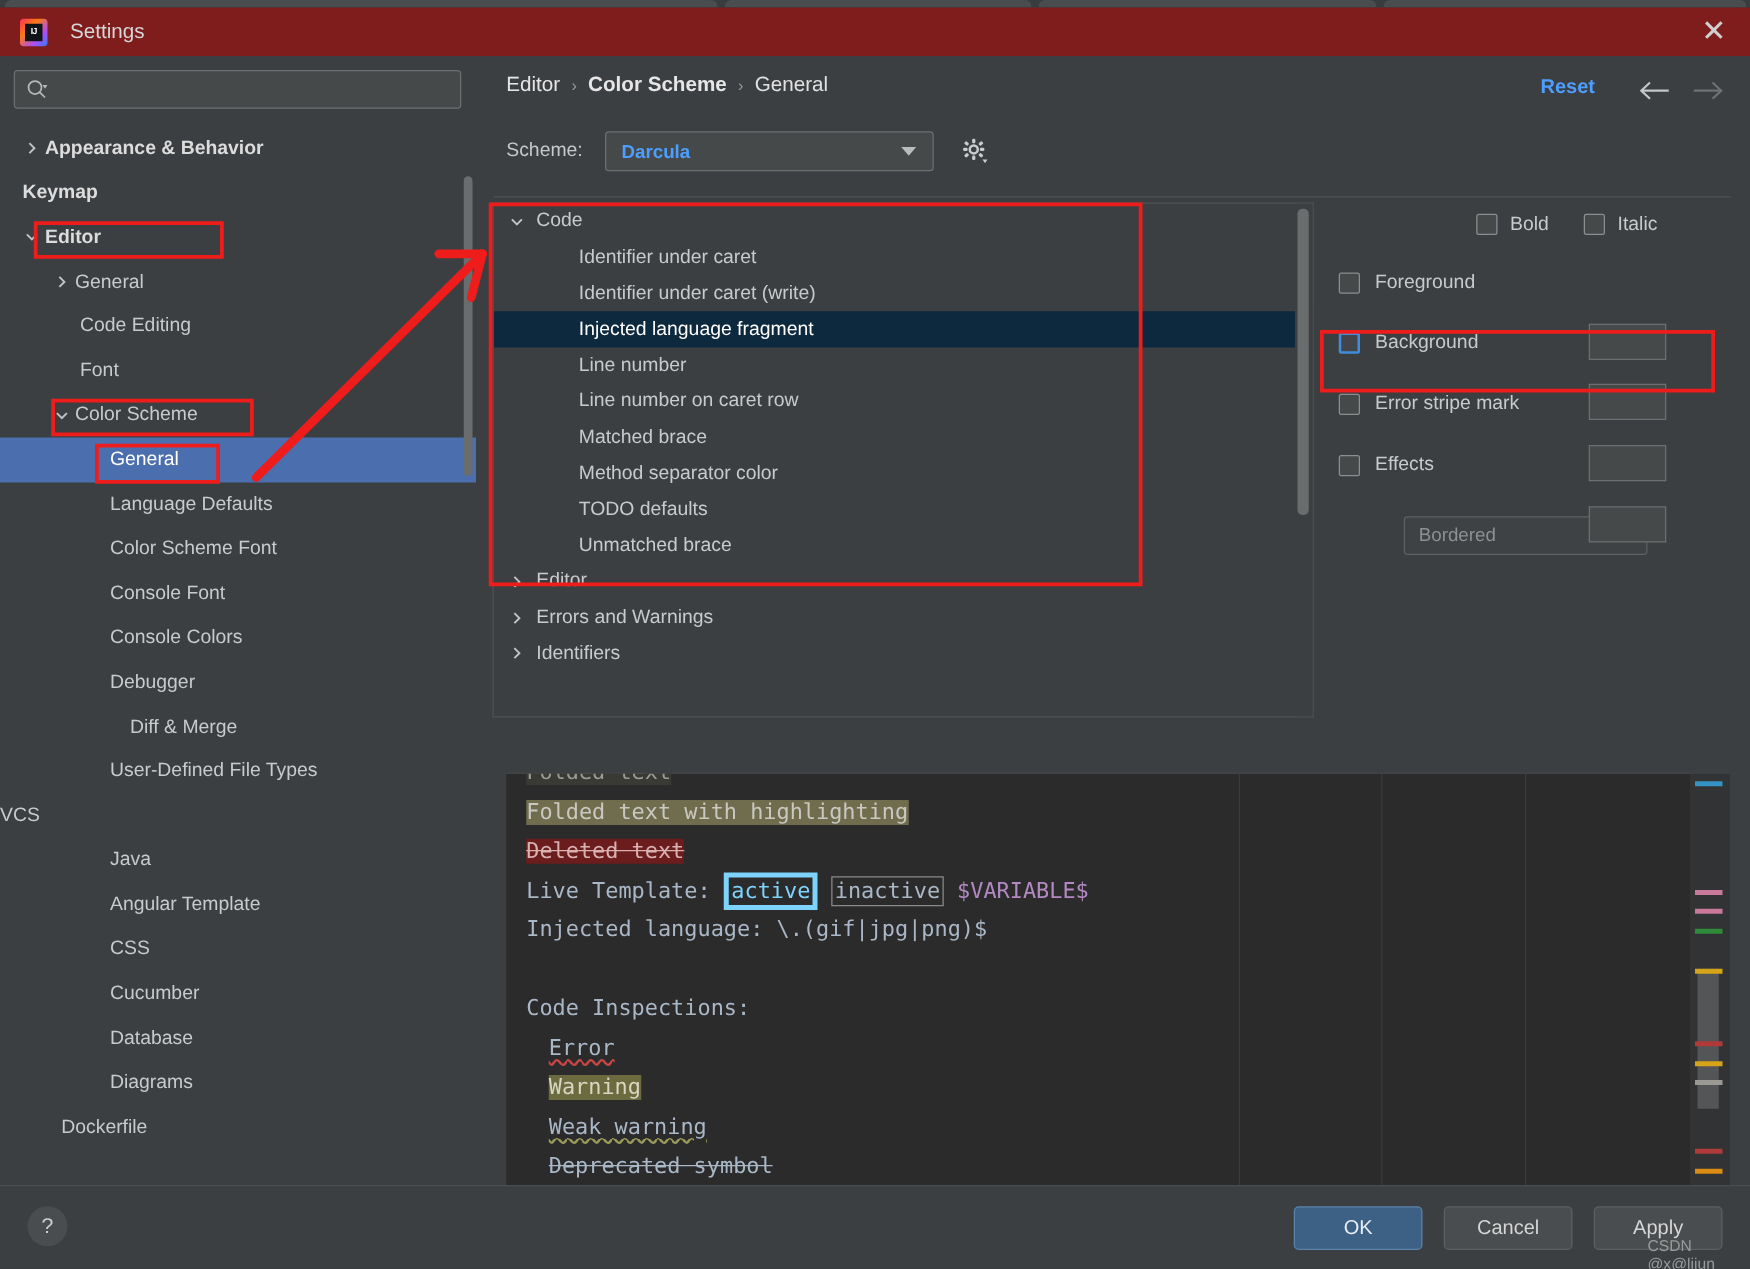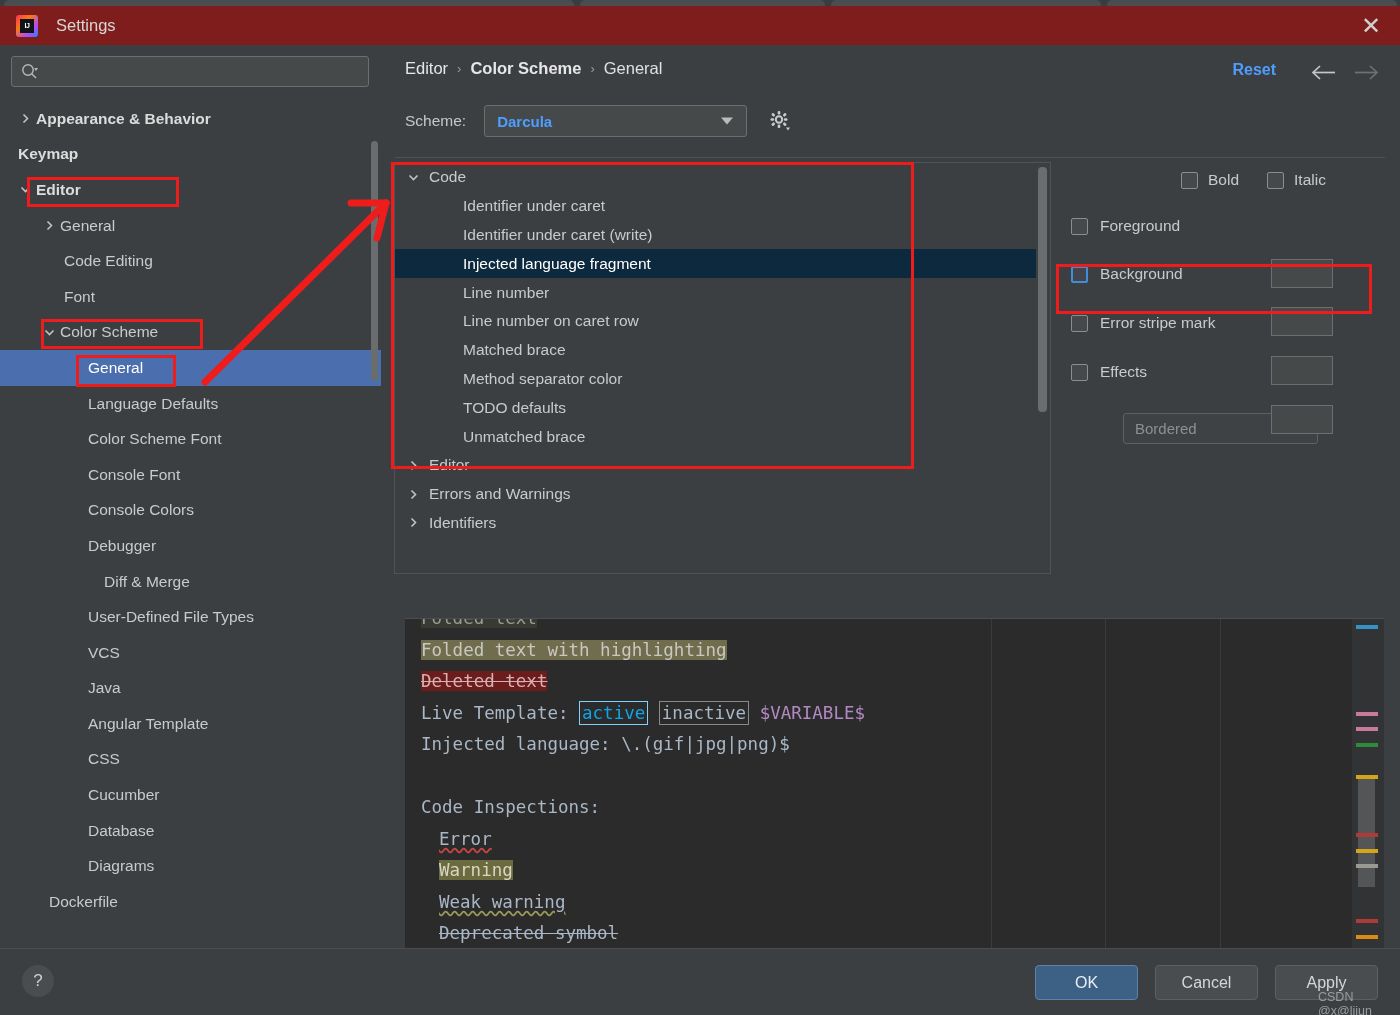--- a/index.html
+++ b/index.html
@@ -197,21 +197,21 @@
   }
   .chk {
     width: 17px; height: 17px; border: 1px solid #8a8e90;
     border-radius: 2px; background: #45494a; flex: none; cursor: pointer;
   }
   .chk.focus { border: 2px solid #3f8ddc; background: #42464a; }
   .row-bi {
     position: absolute; top: 8px; left: 18px;
     display: flex; align-items: center; gap: 0;
   }
-  .bi-item { display:flex; align-items:center; gap: 10px; }
+  .bi-item { display:flex; gap: 10px; }
   .bi-label { font-size: 15.5px; color: #c8cacc; }
   .attr-row {
     position: absolute; left: 0; height: 30px;
     display: flex; align-items: center; gap: 12px;
   }
   .attr-label { font-size: 15.5px; color: #c8cacc; }
   .color-swatch {
     position: absolute; width: 62px; height: 29px;
     border: 1px solid #6b6f70; background: #45494a; cursor: pointer;
   }
@@ -244,21 +244,21 @@
   .pline { white-space: pre; height: 31.5px; }
   .gutter-line {
     position: absolute; top: 0; width: 1px; height: 363px; background: #3b3b3b;
   }
   .folded-plain { background: #3a3a35; color: #9a9a93; }
   .folded-hl { background: #706d4e; color: #c8c8c0; }
   .deleted {
     background: #6b1c1c; color: #d8b0b0; text-decoration: line-through;
   }
   .lt-active {
-    border: 1px solid #7dd3fc; padding: 1px 2px; color: #0ea5e9;
+    border: 4px solid #7dd3fc; padding: 1px 2px; color: #7dd3fc;
   }
   .lt-inactive {
     border: 1px solid #8a8a8a; padding: 1px 2px; color: #a9b7c6;
   }
   .variable { color: #b389c3; }
   .err-underline {
     text-decoration: underline; text-decoration-style: wavy;
     text-decoration-color: #cc4545; text-underline-offset: 3px;
   }
   .warn-bg { background: #6b6b3f; color: #d6d6c2; }
@@ -419,21 +419,21 @@
           </div>
           <div class="tree-item" style="padding-left: 88px;">
             <span>Debugger</span>
           </div>
           <div class="tree-item" style="padding-left: 104px;">
             <span>Diff &amp; Merge</span>
           </div>
           <div class="tree-item" style="padding-left: 88px;">
             <span>User-Defined File Types</span>
           </div>
-          <div class="tree-item" style="padding-left: 88px; text-align: center;">
+          <div class="tree-item" style=" text-align: center;">
             <span>VCS</span>
           </div>
           <div class="tree-item" style="padding-left: 88px;">
             <span>Java</span>
           </div>
           <div class="tree-item" style="padding-left: 88px;">
             <span>Angular Template</span>
           </div>
           <div class="tree-item" style="padding-left: 88px;">
             <span>CSS</span>

